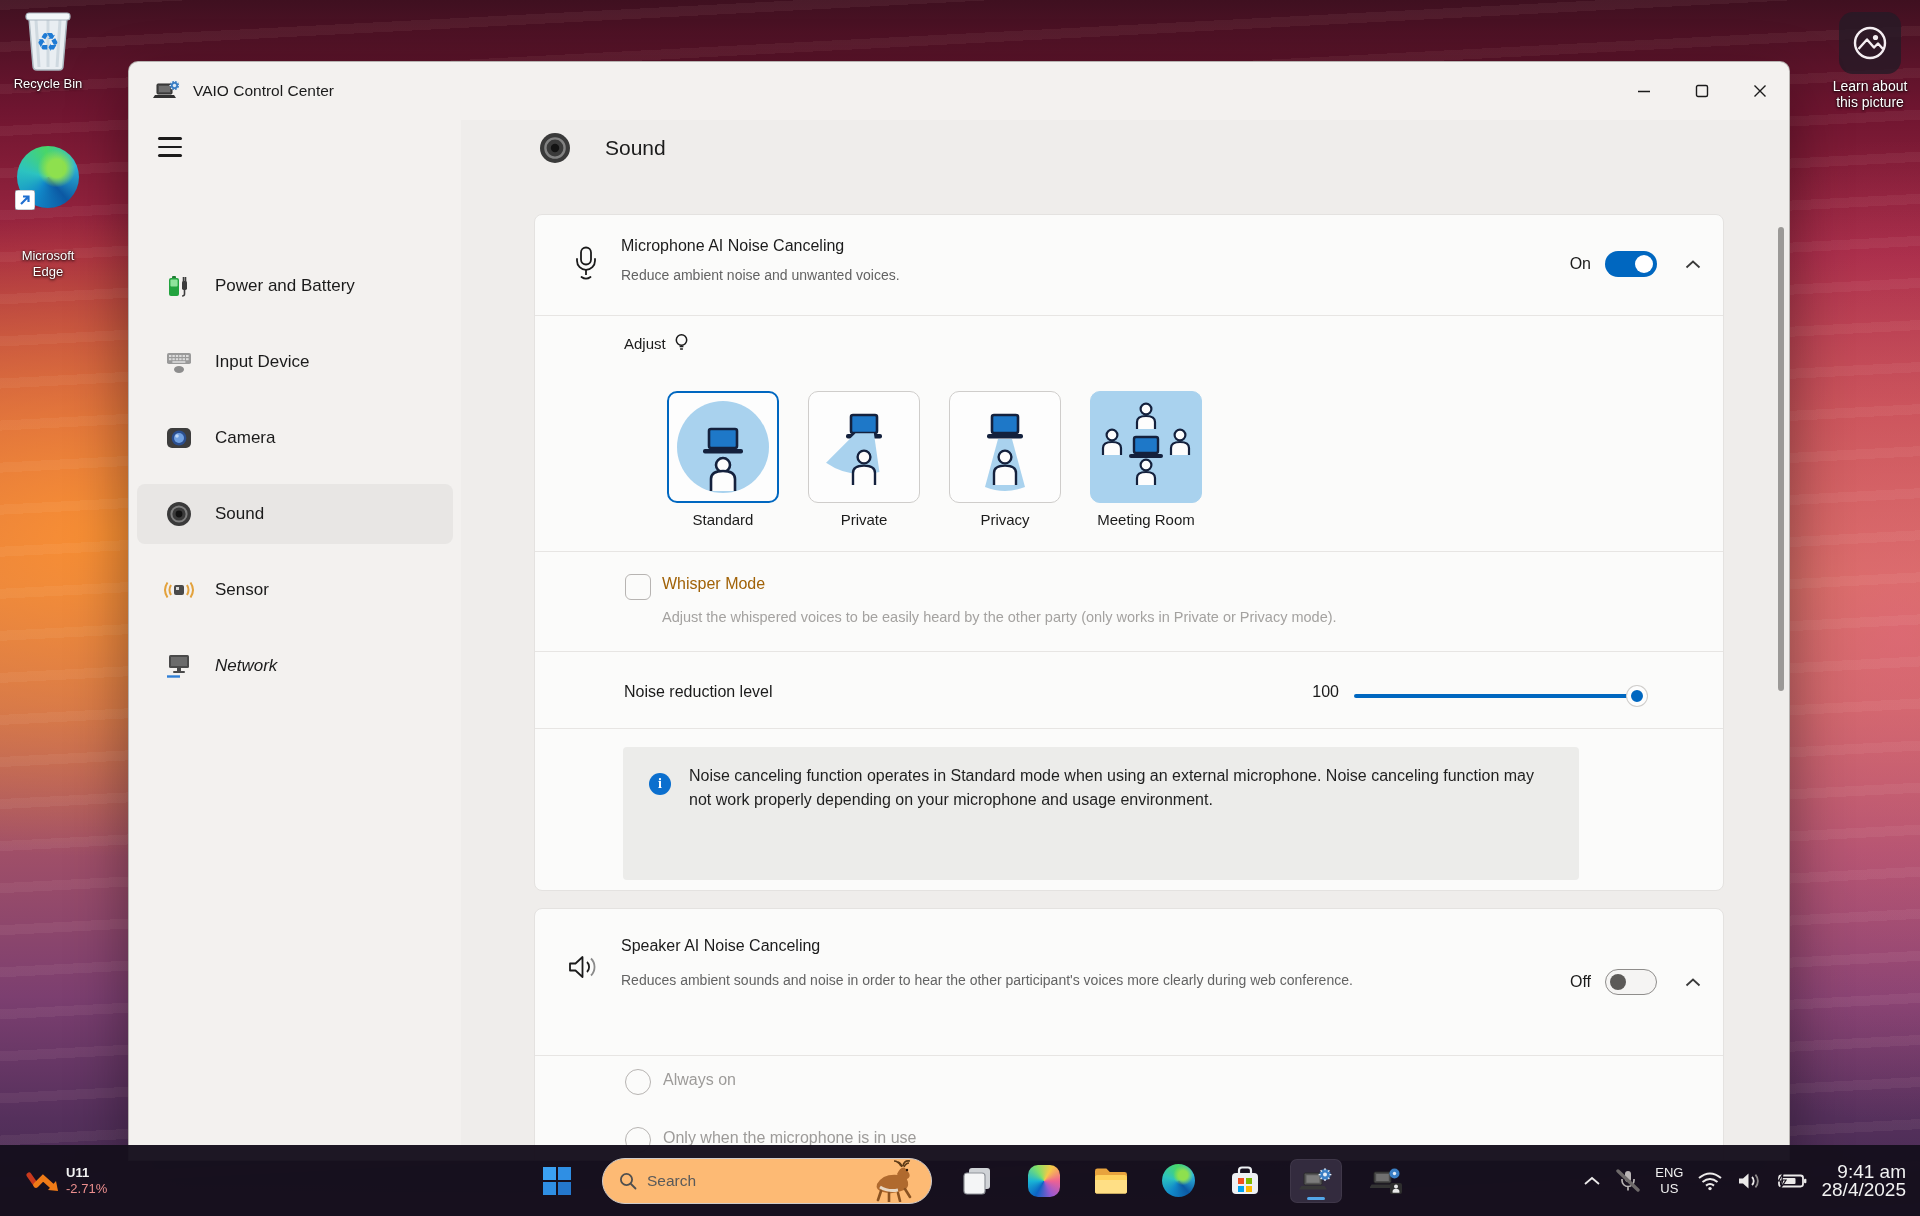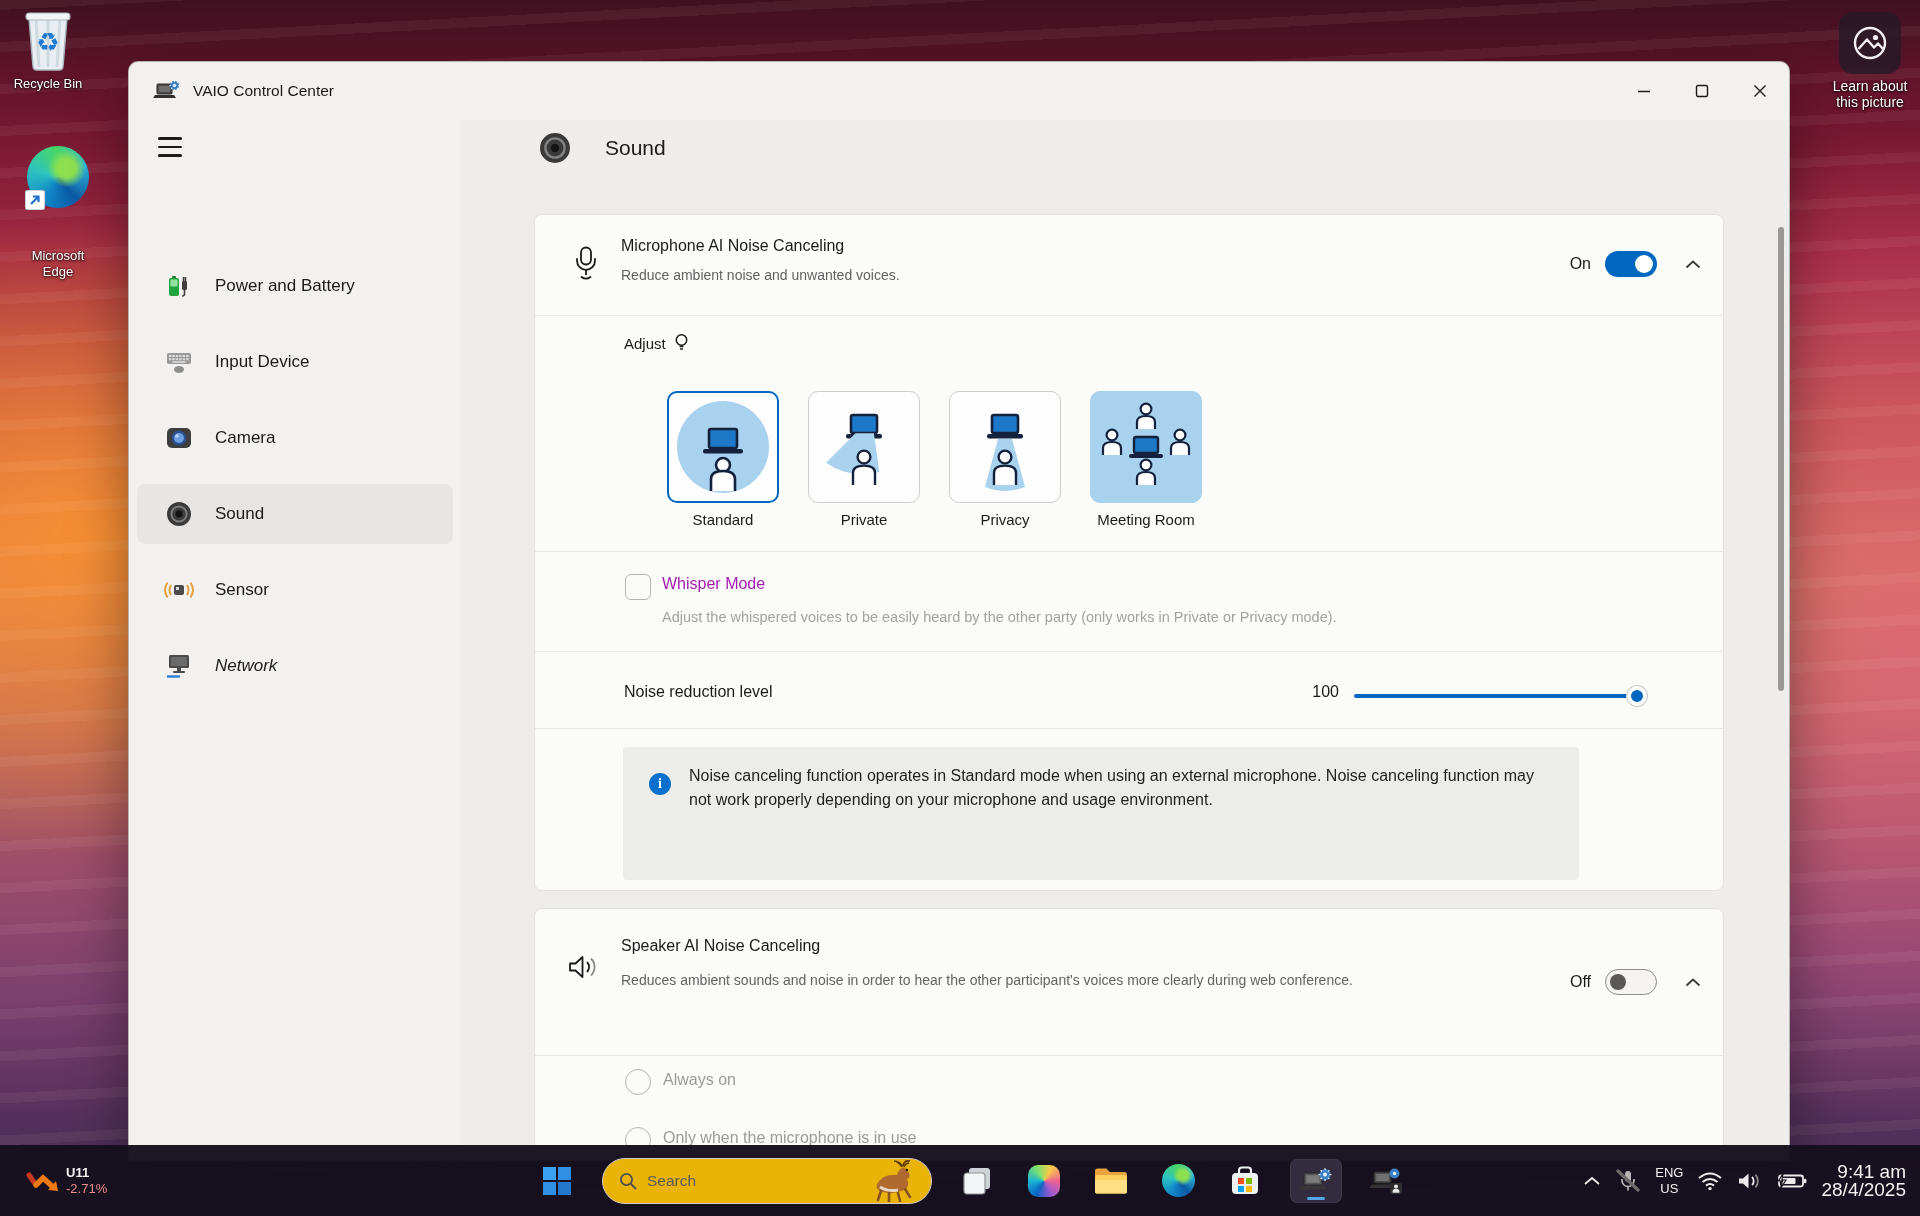--- a/index.html
+++ b/index.html
@@ -79,21 +79,21 @@
   .modes-label { position:absolute; left:89px; top:118px; display:flex; align-items:center; gap:8px; font-size:15px; color:#1b1b1b; }
   .modes-row { position:absolute; left:132px; top:176px; display:flex; gap:29px; }
   .mode { width:112px; display:flex; flex-direction:column; align-items:center; }
   .mode .tile { width:112px; height:112px; border-radius:10px; background:#fdfdfd; border:1px solid #cfcdcb; display:flex; align-items:center; justify-content:center; overflow:hidden; }
   .mode.sel .tile { border:2.5px solid #0067c0; }
   .mode .tile.filled { background:#a9d2ee; border-color:#a9d2ee; }
   .mode .mlbl { margin-top:8px; font-size:15px; color:#1b1b1b; white-space:nowrap; }
 
   
   .checkbox { position:absolute; left:90px; top:359px; width:26px; height:26px; border:1.5px solid #b7b4b2; border-radius:6px; background:#fbfbfa; }
-  .whisper-lbl { position:absolute; left:127px; top:360px; font-size:16px; color:#a21caf; }
+  .whisper-lbl { position:absolute; left:127px; top:360px; font-size:16px; color:#a16207; }
   .whisper-desc { position:absolute; left:127px; top:394px; font-size:14.5px; color:#a4a2a0; }
 
   
   .noise-lbl { position:absolute; left:89px; top:468px; font-size:16px; color:#1b1b1b; }
   .noise-val { position:absolute; left:740px; top:468px; width:64px; text-align:right; font-size:16px; color:#1b1b1b; }
   .slider { position:absolute; left:819px; top:471px; width:291px; height:20px; }
   .slider .track { position:absolute; left:0; right:0; top:8px; height:4px; border-radius:2px; background:#0067c0; }
   .slider .thumb { position:absolute; right:-2px; top:0; width:20px; height:20px; border-radius:50%; background:#0067c0; border:4px solid #fdfdfd; box-shadow:0 0 0 1px #cfcdcb; }
 
   
@@ -110,21 +110,21 @@
 
   
   .taskbar { position:absolute; left:0; bottom:0; width:1920px; height:71px; background:rgba(22,15,29,.97); z-index:20; }
   .tb-widget { position:absolute; left:14px; top:0; height:71px; display:flex; align-items:center; gap:4px; padding:0 10px; border-radius:6px; }
   .tb-widget .wt1 { font-size:13px; font-weight:bold; color:#f2f2f2; line-height:16px; }
   .tb-widget .wt2 { font-size:13px; color:#ec8e8e; line-height:16px; }
   .tb-center { position:absolute; left:535px; top:0; height:71px; display:flex; align-items:center; gap:23px; }
   .tb-ic { width:44px; height:44px; border-radius:7px; display:flex; align-items:center; justify-content:center; position:relative; }
   .tb-ic.active { width:52px; background:#332b3e; box-shadow:inset 0 0 0 1px rgba(255,255,255,.06); }
   .tb-ic.active .runpill { position:absolute; bottom:3px; left:50%; transform:translateX(-50%); width:18px; height:3px; border-radius:2px; background:#53a7e8; }
-  .searchbox { width:330px; height:46px; border-radius:23px; background:#eab308; border:1px solid #cfcbca; display:flex; align-items:center; padding:0 8px 0 16px; gap:10px; }
+  .searchbox { width:330px; height:46px; border-radius:23px; background:#fdba74; border:1px solid #cfcbca; display:flex; align-items:center; padding:0 8px 0 16px; gap:10px; }
   .searchbox input { flex:1; border:none; outline:none; background:transparent; font-size:15.5px; color:#5a5a5a; font-family:inherit; }
   .searchbox input::placeholder { color:#5a5a5a; opacity:1; }
   .tb-tray { position:absolute; right:14px; top:0; height:71px; display:flex; align-items:center; gap:14px; }
   .tray-ic { display:flex; align-items:center; justify-content:center; }
   .lang { color:#f2f2f2; font-size:13px; line-height:16px; text-align:center; }
   .clock { color:#f2f2f2; font-size:19px; line-height:18px; text-align:right; }
 </style>
 </head>
 <body>
 <div id="stage">
@@ -136,21 +136,21 @@
   <div class="desk-item" style="left:0;top:6px;">
     <svg width="58" height="66" viewBox="0 0 58 66">
       <path d="M10 12 L14 60 Q14 64 18 64 L40 64 Q44 64 44 60 L48 12 Z" fill="#e9eef2" stroke="#aab6bf" stroke-width="1.5"></path>
       <path d="M17 14 L20 61 M29 14 L29 61 M41 14 L38 61" stroke="#cfd9e0" stroke-width="3" fill="none"></path>
       <rect x="7" y="7" width="44" height="7" rx="3" fill="#f2f6f9" stroke="#aab6bf" stroke-width="1.2"></rect>
       <text x="29" y="45" font-size="26" text-anchor="middle" fill="#1f7bd4" font-family="DejaVu Sans">♻</text>
     </svg>
     <div class="lbl">Recycle Bin</div>
   </div>
 
-  <div class="desk-item" style="left:10px;top:146px;gap:40px;">
+  <div class="desk-item" style="left:0;top:146px;gap:40px;">
     <div style="position:relative;width:62px;height:62px;">
       <div style="width:62px;height:62px;border-radius:50%;background:
         radial-gradient(circle at 64% 36%, #8ee04e 0 16%, rgba(142,224,78,0) 34%),
         conic-gradient(from 140deg at 50% 50%, #0c59a4, #1189c9, #2cc3c0, #49d668, #2fb8dd, #0c59a4);"></div>
       <svg width="20" height="20" viewBox="0 0 20 20" style="position:absolute;left:-2px;bottom:-2px;">
         <rect x="0" y="0" width="20" height="20" rx="3" fill="#fff" stroke="#9aa4ad"></rect>
         <path d="M6 14 L13 7 M8 6.5 H13.5 V12" stroke="#1f6fd0" stroke-width="2.2" fill="none"></path>
       </svg>
     </div>
     <div class="lbl" style="width:86px;">Microsoft Edge</div>

